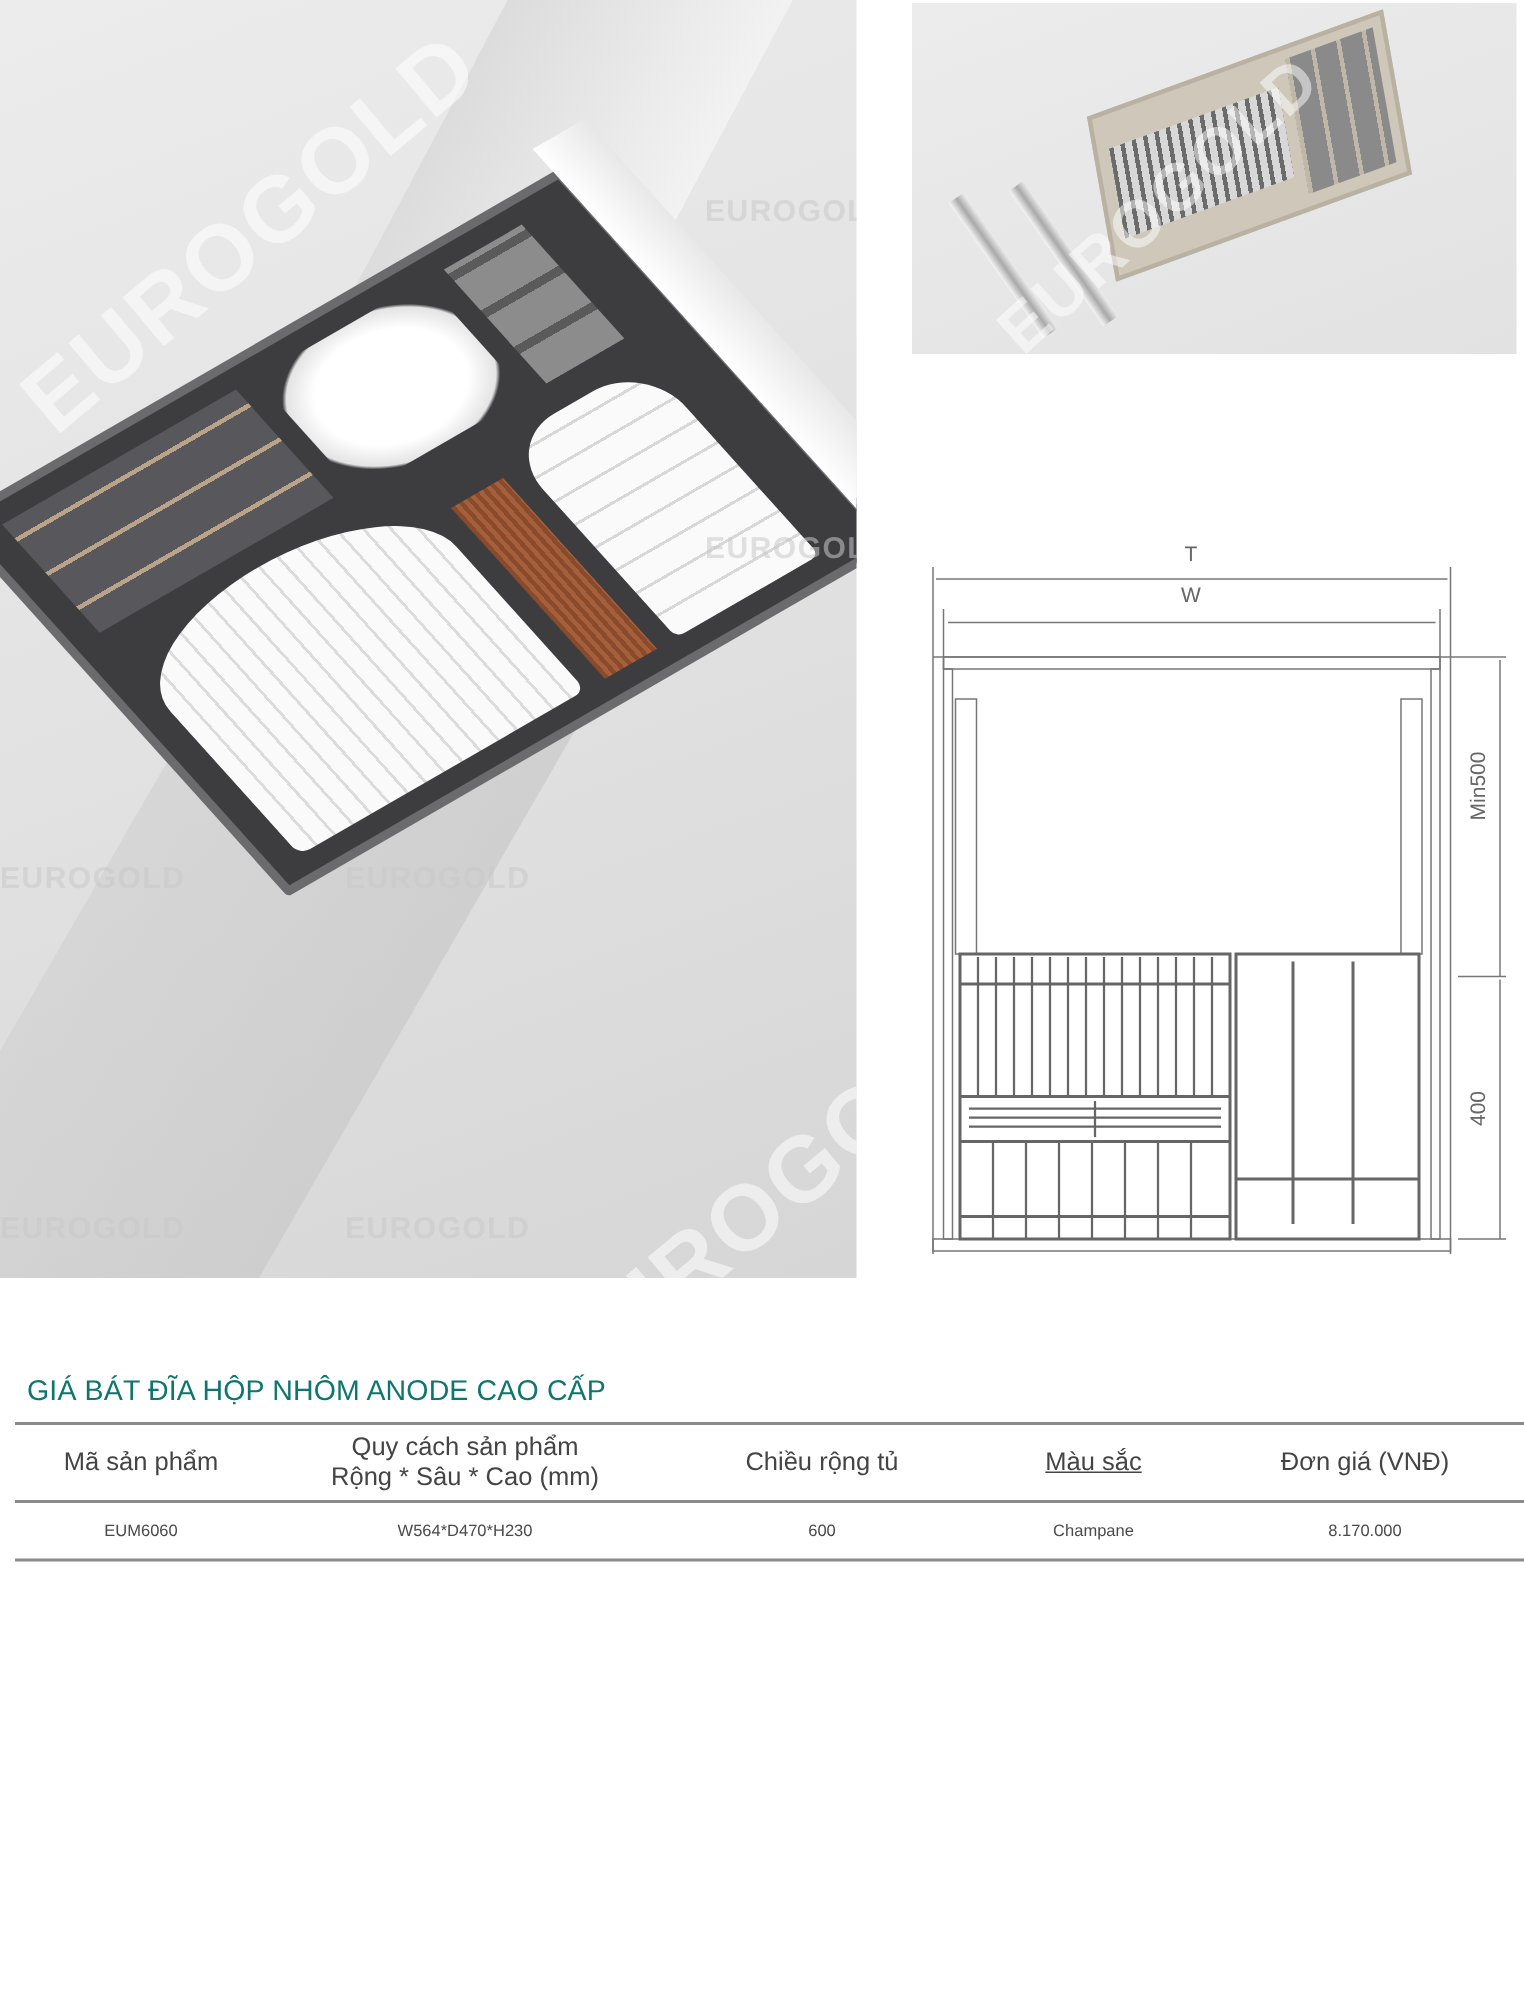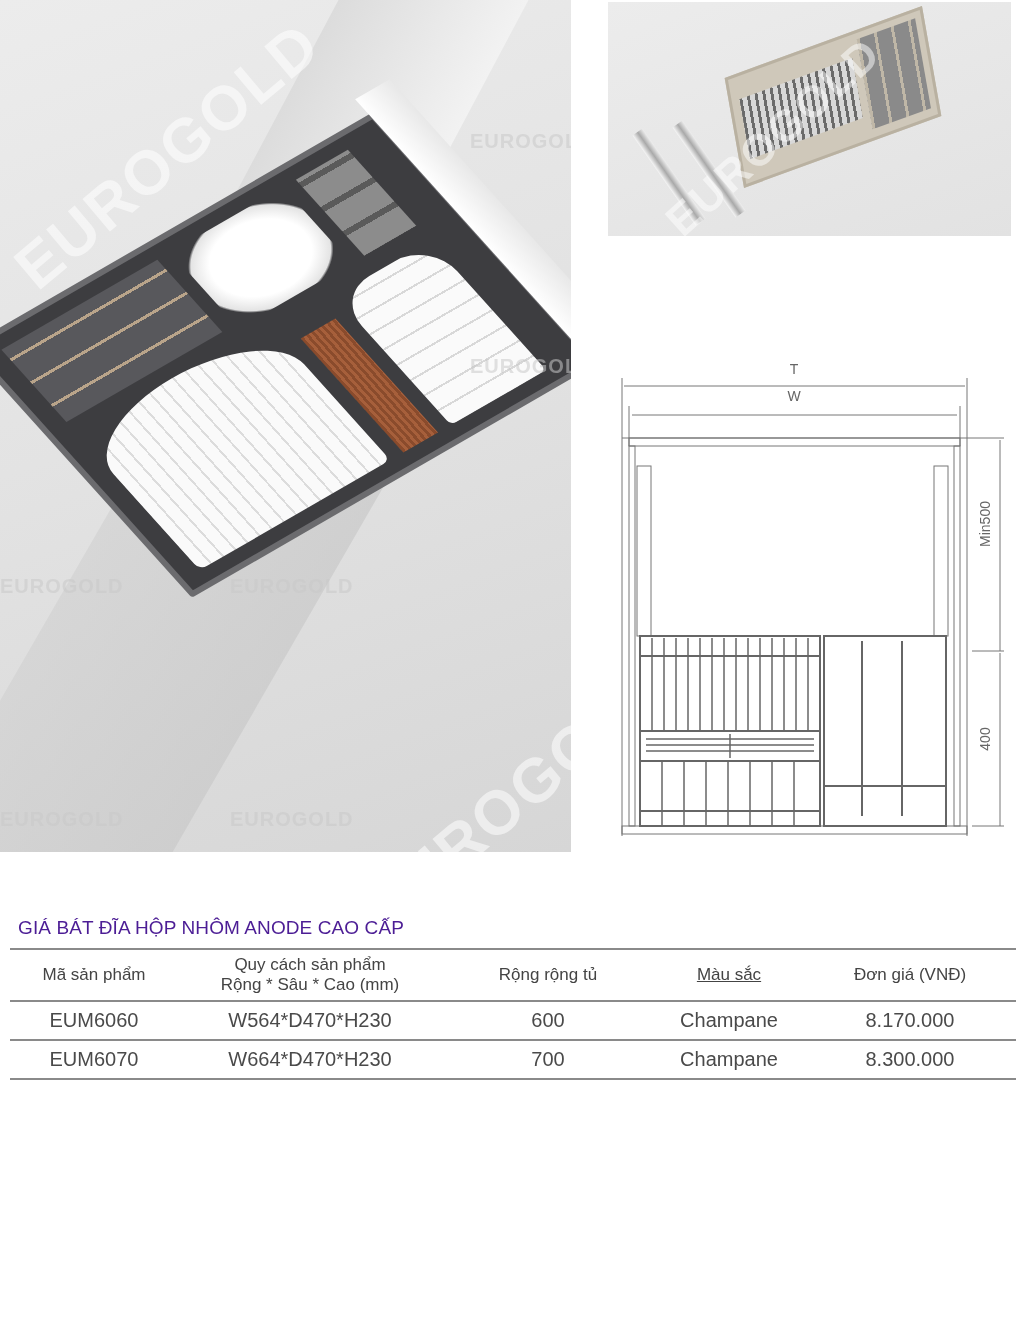--- a/index.html
+++ b/index.html
@@ -97,30 +97,30 @@
   
   .drawing {
     position: absolute; left: 612px; top: 356px; width: 404px; height: 490px;
   }
   .drawing svg { width: 100%; height: 100%; display: block; }
   .drawing text { font-family: "Liberation Sans", sans-serif; fill: #666; }
 
   
   .table-section { position: absolute; left: 10px; top: 912px; width: 1006px; }
   .table-title {
-    font-family: "Liberation Sans", sans-serif; font-size: 19px; color: #4c1d95;
+    font-family: "Liberation Sans", sans-serif; font-size: 19px; color: #0f766e;
     padding-left: 8px; height: 36px; line-height: 32px; letter-spacing: .1px;
   }
   table.spec { width: 1006px; border-collapse: collapse; }
   table.spec th, table.spec td {
     text-align: center; font-weight: normal; color: #444;
     border-bottom: 2px solid #8a8a8a;
   }
   table.spec thead th { border-top: 2px solid #8a8a8a; height: 52px; font-size: 17px; line-height: 20px; color: #444; }
-  table.spec tbody td { height: 39px; font-size: 20px; color: #4a4a4a; }
+  table.spec tbody td { height: 39px; font-size: 11px; color: #4a4a4a; }
   .col-code { width: 168px; }
   .col-spec { width: 264px; }
   .col-width { width: 212px; }
   .col-color { width: 150px; text-decoration: underline; }
   .col-price { width: 212px; }
 </style>
 </head>
 <body>
 
 <div class="main-photo">
@@ -238,35 +238,28 @@
 <div class="table-section">
   <div class="table-title">GIÁ BÁT ĐĨA HỘP NHÔM ANODE CAO CẤP</div>
   <table class="spec">
     <thead>
       <tr>
         <th class="col-code">Mã sản phẩm</th>
         <th class="col-spec">
           <div>Quy cách sản phẩm</div>
           <div>Rộng * Sâu * Cao (mm)</div>
         </th>
-        <th class="col-width">Rộng rộng tủ</th>
+        <th class="col-width">Chiều rộng tủ</th>
         <th class="col-color">Màu sắc</th>
         <th class="col-price">Đơn giá  (VNĐ)</th>
       </tr>
     </thead>
     <tbody>
       <tr>
         <td>EUM6060</td>
         <td>W564*D470*H230</td>
         <td>600</td>
         <td>Champane</td>
         <td>8.170.000</td>
       </tr>
-      <tr>
-        <td>EUM6070</td>
-        <td>W664*D470*H230</td>
-        <td>700</td>
-        <td>Champane</td>
-        <td>8.300.000</td>
-      </tr>
     </tbody>
   </table>
 </div>
 
 </body></html>

